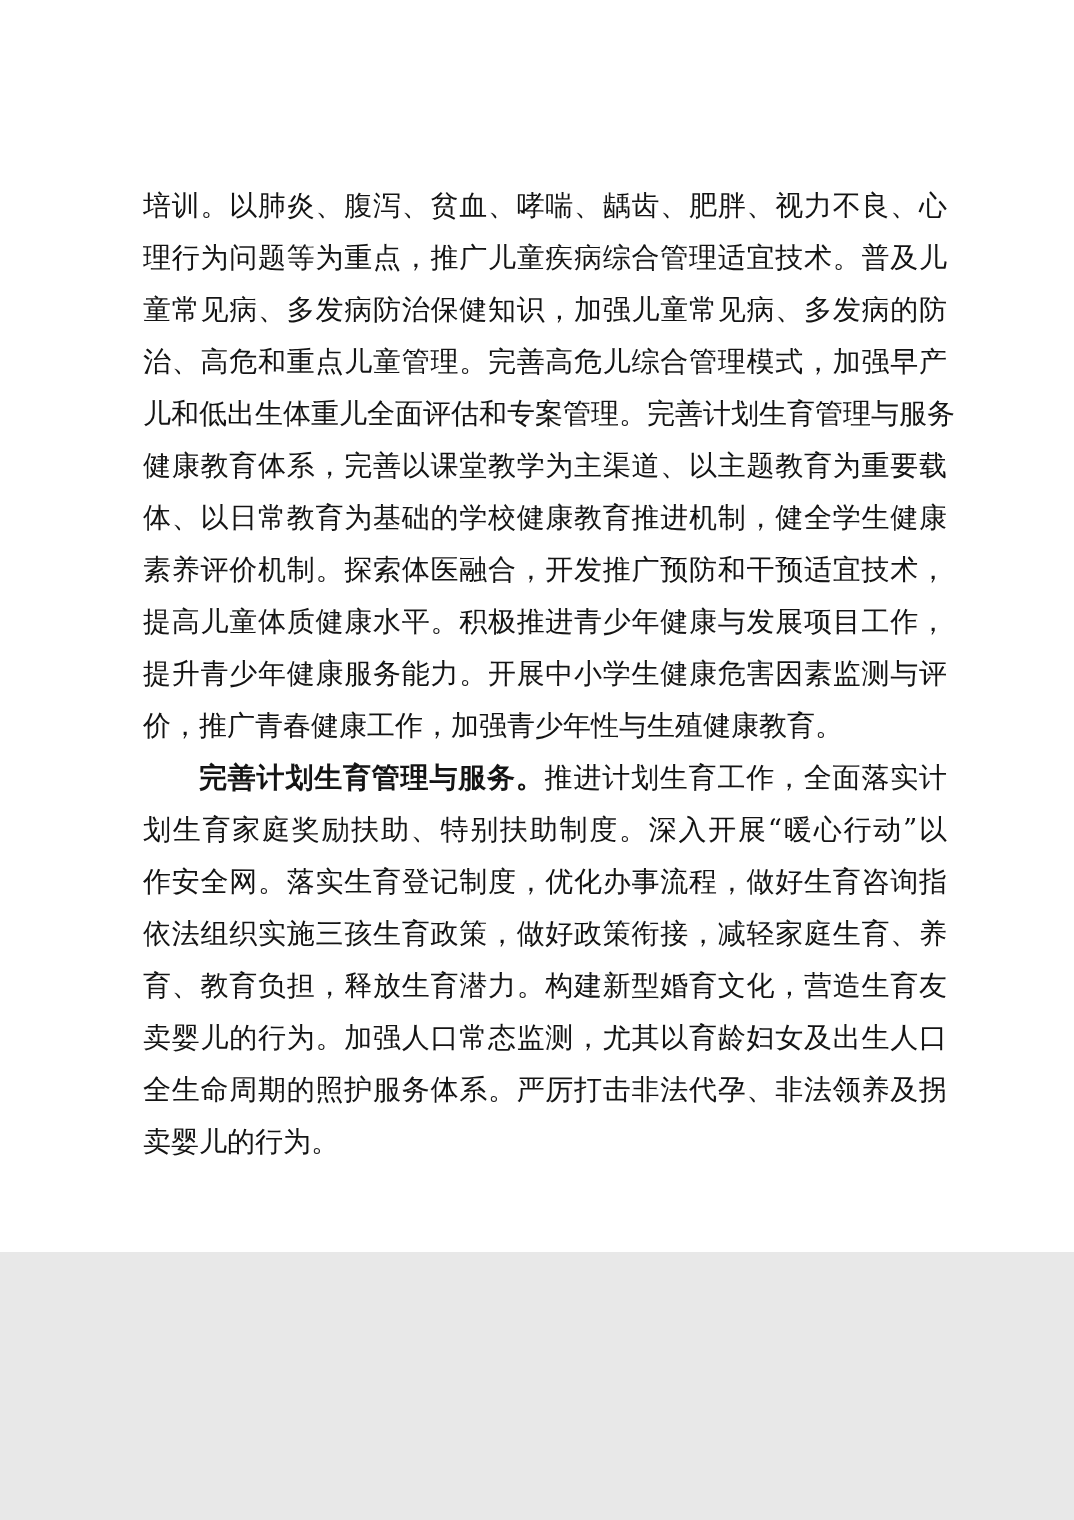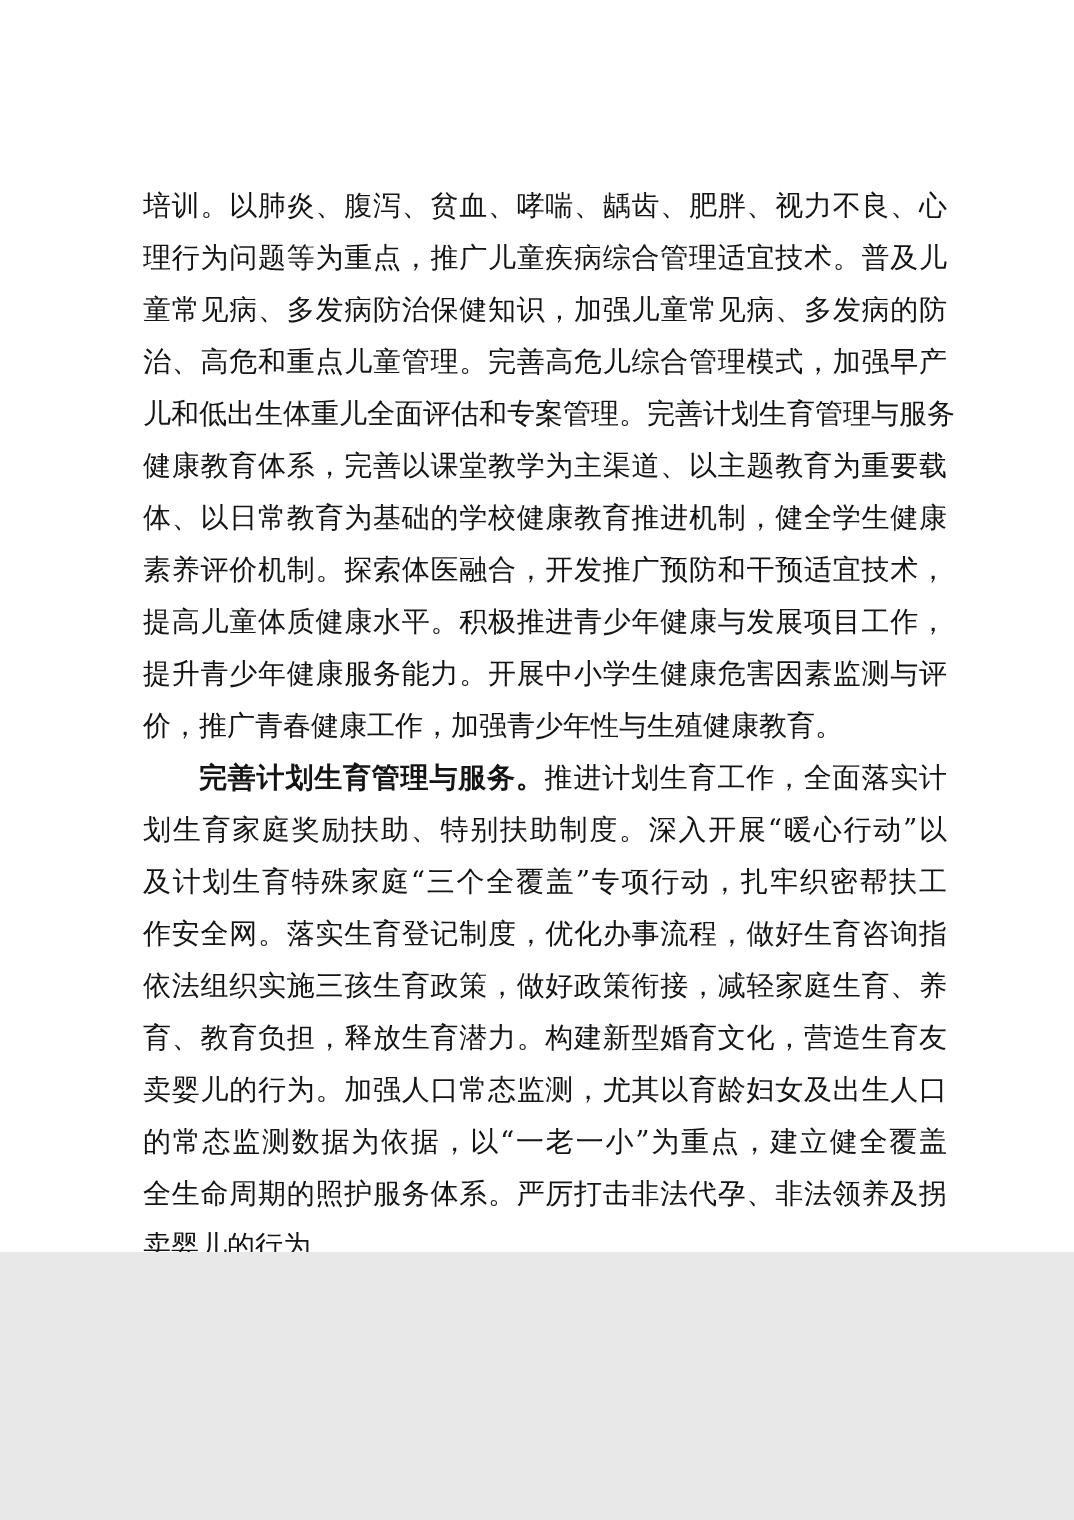--- a/index.html
+++ b/index.html
@@ -73,24 +73,22 @@
         <div class="line"><span>健康教育体系，完善以课堂教学为主渠道、以主题教育为重要载</span></div>
         <div class="line"><span>体、以日常教育为基础的学校健康教育推进机制，健全学生健康</span></div>
         <div class="line"><span>素养评价机制。探索体医融合，开发推广预防和干预适宜技术，</span></div>
         <div class="line"><span>提高儿童体质健康水平。积极推进青少年健康与发展项目工作，</span></div>
         <div class="line"><span>提升青少年健康服务能力。开展中小学生健康危害因素监测与评</span></div>
         <div class="line last"><span>价，推广青春健康工作，加强青少年性与生殖健康教育。</span></div>
       </div>
       <div class="paragraph">
         <div class="line indent"><span class="bold-lead">完善计划生育管理与服务。</span><span>推进计划生育工作，全面落实计</span></div>
         <div class="line"><span>划生育家庭奖励扶助、特别扶助制度。深入开展“暖心行动”以</span></div>
-        <div class="line"><span>及计划生育特殊家庭“三个全覆盖”专项行动，扎牢织密帮扶工</span></div>
         <div class="line"><span>作安全网。落实生育登记制度，优化办事流程，做好生育咨询指</span></div>
         <div class="line"><span>依法组织实施三孩生育政策，做好政策衔接，减轻家庭生育、养</span></div>
         <div class="line"><span>育、教育负担，释放生育潜力。构建新型婚育文化，营造生育友</span></div>
         <div class="line"><span>卖婴儿的行为。加强人口常态监测，尤其以育龄妇女及出生人口</span></div>
-        <div class="line"><span>的常态监测数据为依据，以“一老一小”为重点，建立健全覆盖</span></div>
         <div class="line"><span>全生命周期的照护服务体系。严厉打击非法代孕、非法领养及拐</span></div>
         <div class="line last"><span>卖婴儿的行为。</span></div>
       </div>
     </div>
   <div class="page-number">– 52 –</div>
 </div>
 
 </body></html>

